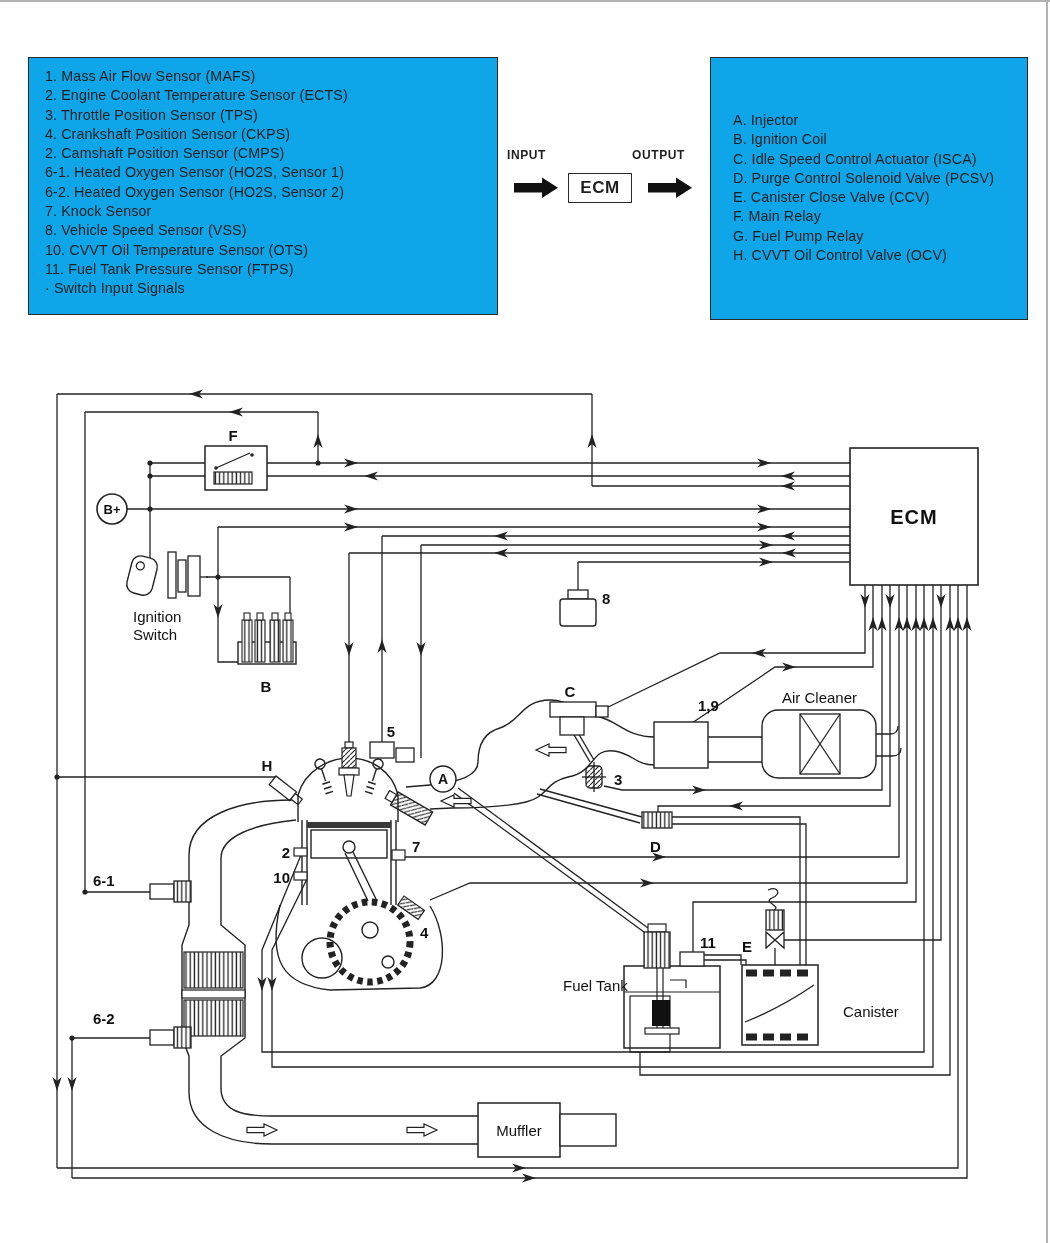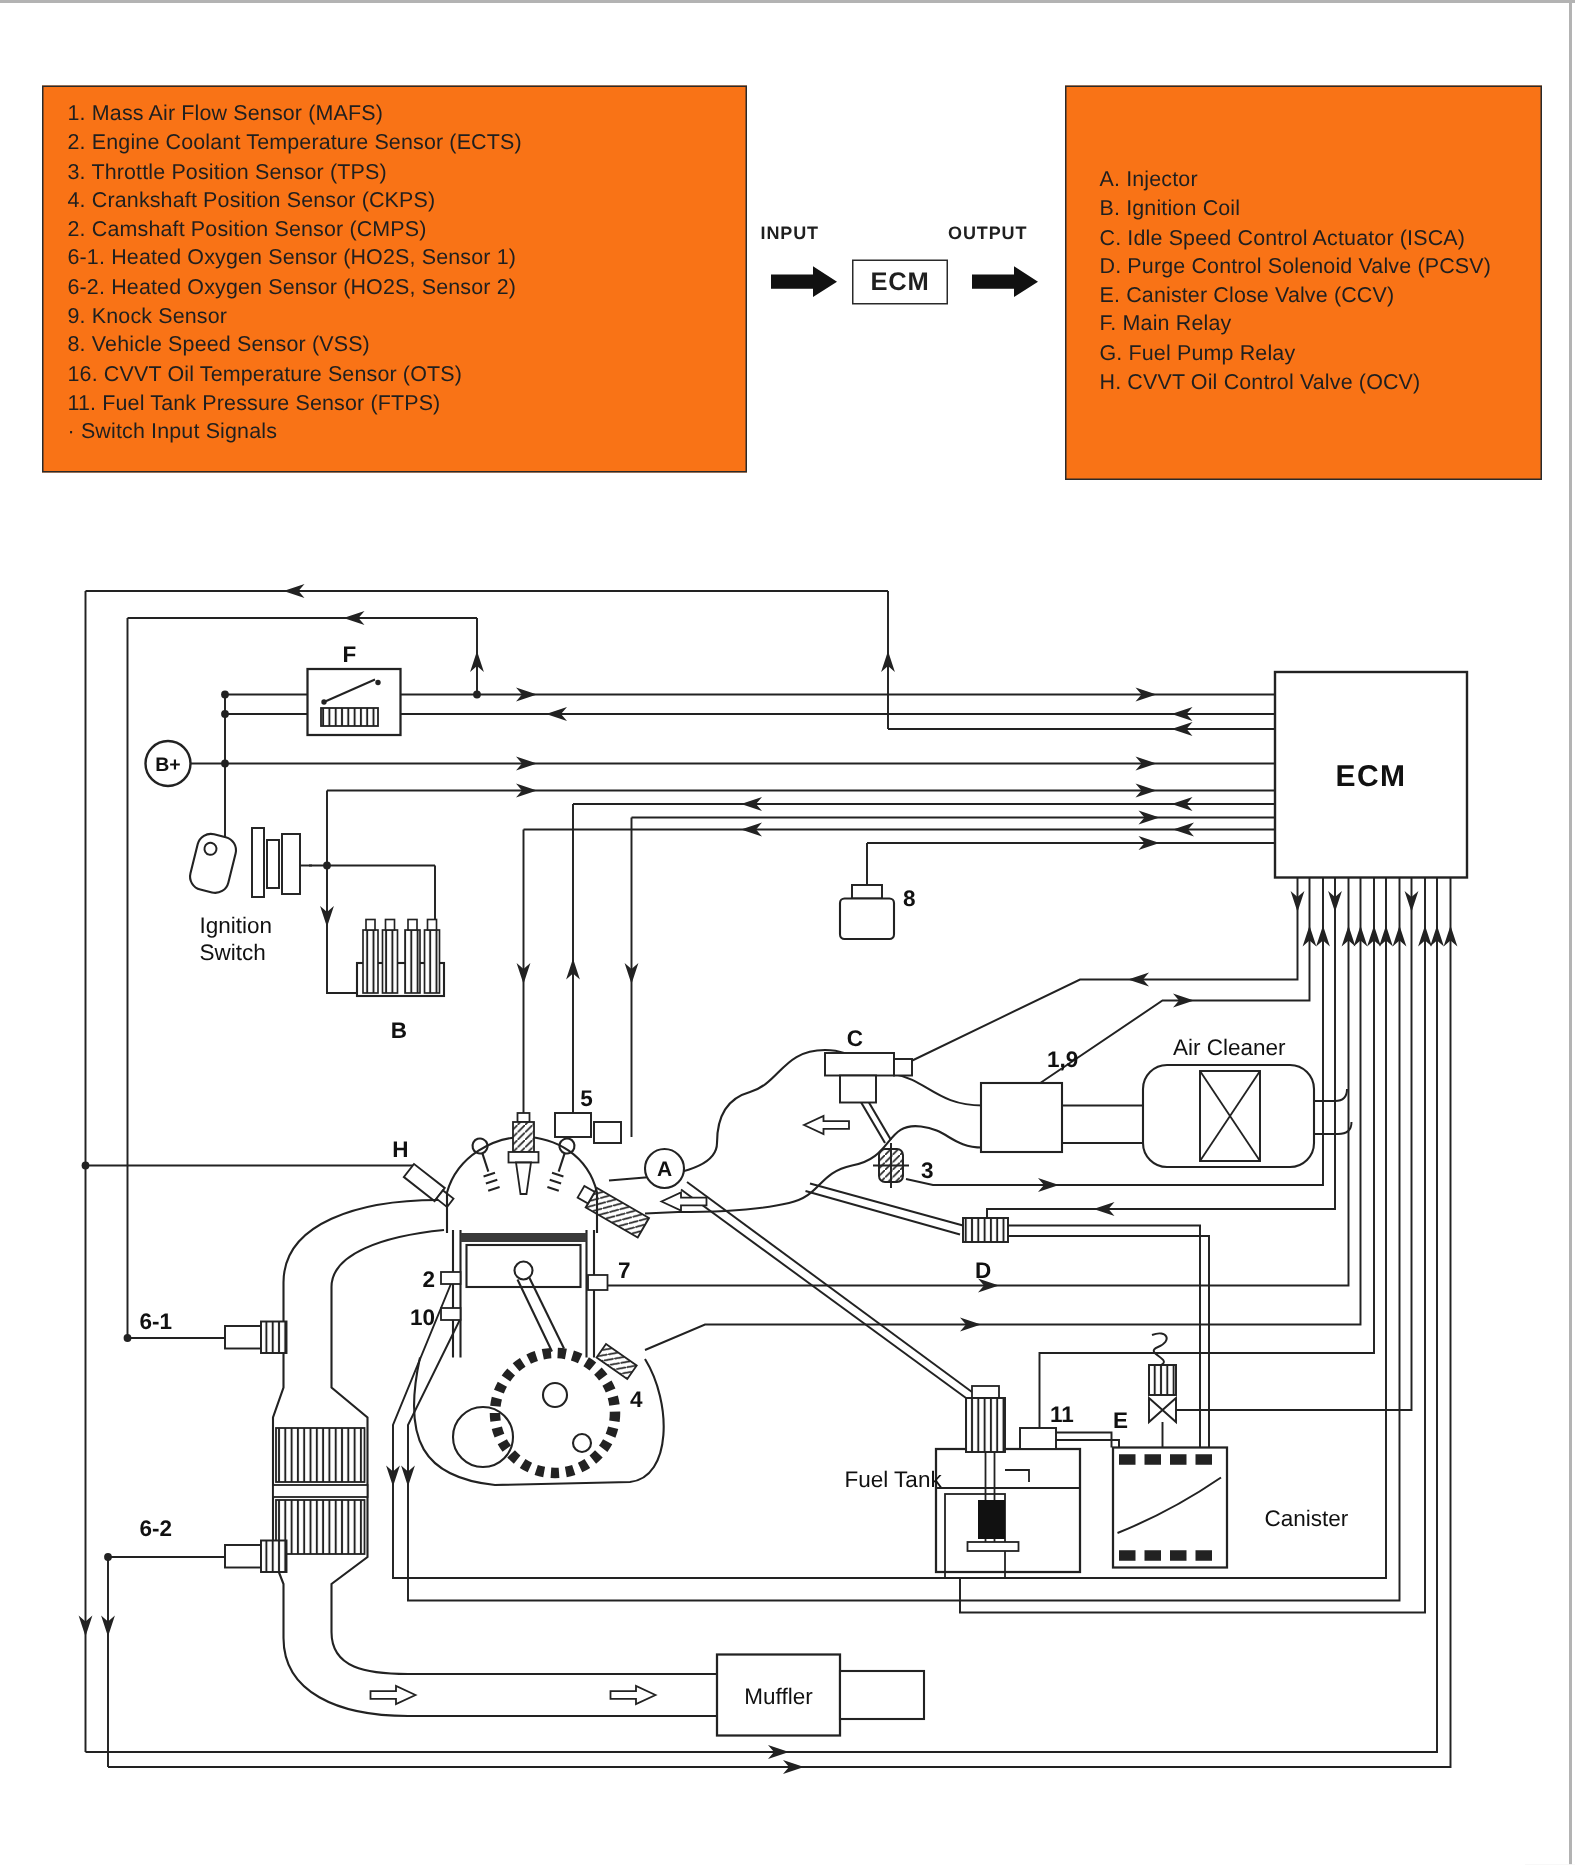--- a/index.html
+++ b/index.html
@@ -1,20 +1,20 @@
 <!DOCTYPE html>
 <html><head>
 <meta charset="utf-8">
 <style>
   html,body{margin:0;padding:0;background:#f4f4f4;}
   .page{position:relative;width:1050px;height:1243px;background:#ffffff;overflow:hidden;
         font-family:"Liberation Sans", sans-serif;color:#1f1f1f;}
   .page-border-top{position:absolute;left:0;top:0;width:1050px;height:2px;background:#b3b3b3;}
   .page-border-right{position:absolute;right:2px;top:0;width:2px;height:1243px;background:#b3b3b3;}
-  .legend-box{position:absolute;border:1.6px solid #2a2a2a;background:#f97316;box-sizing:border-box;}
+  .legend-box{position:absolute;border:1.6px solid #2a2a2a;background:#0ea5e9;box-sizing:border-box;}
   .legend-inputs{left:28px;top:57px;width:470px;height:258px;padding:9px 10px 0 16px;}
   .legend-outputs{left:710px;top:57px;width:318px;height:263px;padding:53px 28px 0 22px;}
   .legend-line{font-size:14.3px;line-height:19.3px;white-space:nowrap;letter-spacing:.1px;}
   .io-label{position:absolute;font-size:12px;font-weight:600;letter-spacing:.6px;}
   .io-input{left:507px;top:148px;}
   .io-output{left:632px;top:148px;text-align:center;}
   .ecm-mini{position:absolute;left:568px;top:173px;width:64px;height:30px;border:1.6px solid #2a2a2a;
             display:flex;align-items:center;justify-content:center;font-size:17px;font-weight:600;
             letter-spacing:.5px;box-sizing:border-box;background:#fff;}
   svg.diagram{position:absolute;left:0;top:0;}
@@ -31,23 +31,23 @@
   <div class="page-border-right"></div>
 
   <div class="legend-box legend-inputs">
     <div class="legend-line">1. Mass Air Flow Sensor (MAFS)</div>
     <div class="legend-line">2. Engine Coolant Temperature Sensor (ECTS)</div>
     <div class="legend-line">3. Throttle Position Sensor (TPS)</div>
     <div class="legend-line">4. Crankshaft Position Sensor (CKPS)</div>
     <div class="legend-line">2. Camshaft Position Sensor (CMPS)</div>
     <div class="legend-line">6-1. Heated Oxygen Sensor (HO2S, Sensor 1)</div>
     <div class="legend-line">6-2. Heated Oxygen Sensor (HO2S, Sensor 2)</div>
-    <div class="legend-line">9. Knock Sensor</div>
+    <div class="legend-line">7. Knock Sensor</div>
     <div class="legend-line">8. Vehicle Speed Sensor (VSS)</div>
-    <div class="legend-line">16. CVVT Oil Temperature Sensor (OTS)</div>
+    <div class="legend-line">10. CVVT Oil Temperature Sensor (OTS)</div>
     <div class="legend-line">11. Fuel Tank Pressure Sensor (FTPS)</div>
     <div class="legend-line">· Switch Input Signals</div>
   </div>
 
   <div class="legend-box legend-outputs">
     <div class="legend-line">A. Injector</div>
     <div class="legend-line">B. Ignition Coil</div>
     <div class="legend-line">C. Idle Speed Control Actuator (ISCA)</div>
     <div class="legend-line">D. Purge Control Solenoid Valve (PCSV)</div>
     <div class="legend-line">E. Canister Close Valve (CCV)</div>

